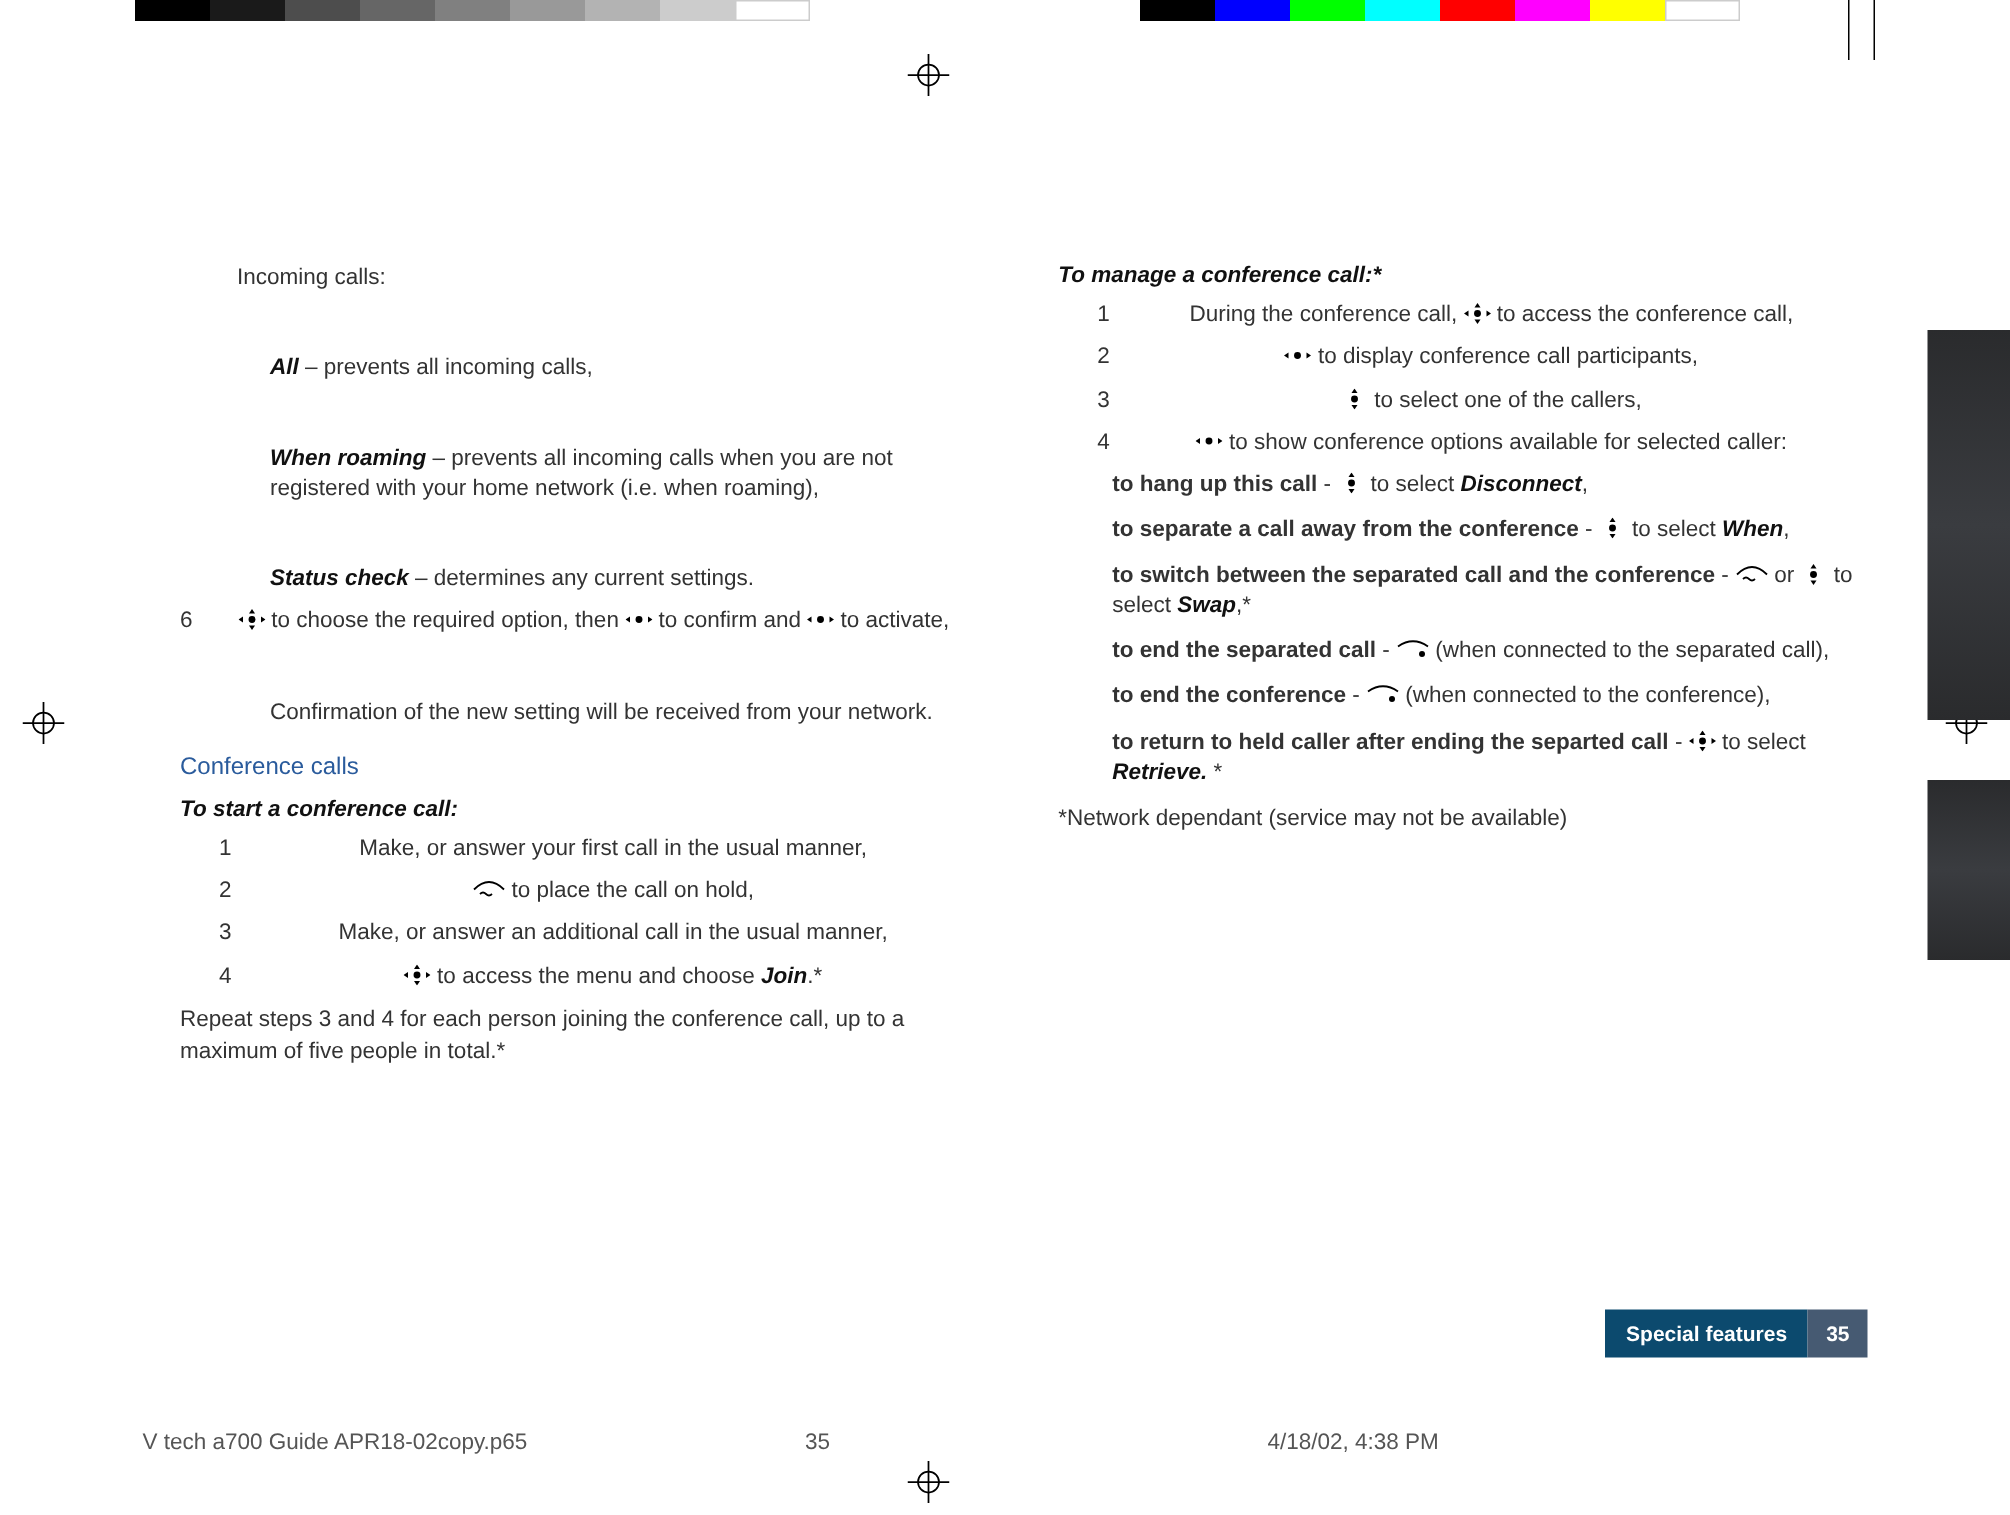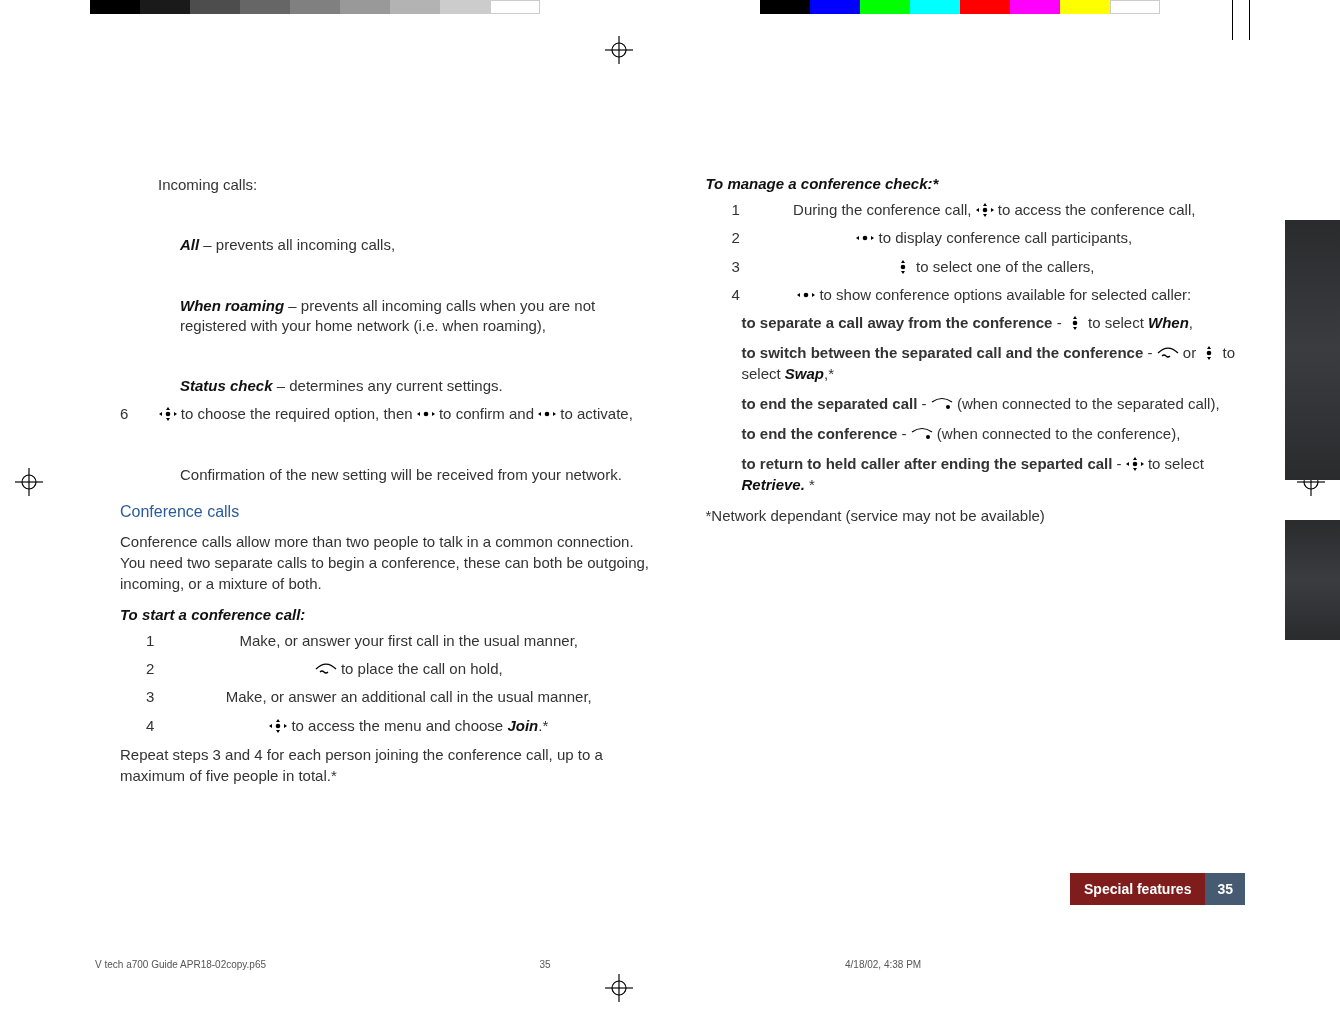--- a/index.html
+++ b/index.html
@@ -106,40 +106,40 @@
 .callkey svg { width: 22px; height: 14px; display: block; }
 
 .footer-dark {
   position: absolute;
   right: 95px;
   bottom: 105px;
   display: flex;
   align-items: center;
 }
 .footer-label {
-  background: #7f1d1d;
+  background: #0c4a6e;
   color: #fff;
   font-weight: bold;
   padding: 8px 14px;
   font-size: 14px;
 }
 .footer-num {
   background: #465a72;
   color: #fff;
   font-weight: bold;
   padding: 8px 12px;
   font-size: 14px;
 }
 
 .press-meta {
   position: absolute;
   bottom: 40px;
   left: 95px;
   right: 95px;
-  font-size: 10px;
+  font-size: 15px;
   color: #555;
   display: flex;
 }
 .press-meta .a { flex: 1; }
 .press-meta .b { width: 100px; text-align: center; }
 .press-meta .c { flex: 1; text-align: left; padding-left: 250px; }
 
 .opt { margin-left: 36px; margin-bottom: 10px; line-height: 1.35; }
 .lead-bold { font-weight: bold; }
 </style>
@@ -246,21 +246,20 @@
               </svg></span>
           <span> to activate,</span>
         </span>
       </li>
     </ul>
 
     <div class="sub">Confirmation of the new setting will be received from your network.</div>
 
     <h2 class="blue-h">Conference calls</h2>
 
-    <p class="para">Conference calls allow more than two people to talk in a common connection. You need two separate calls to begin a conference, these can both be outgoing, incoming, or a mixture of both.</p>
 
     <p class="bi-head">To start a conference call:</p>
 
     <ul class="ol">
       <li>
         <span class="num">1</span>
         <span class="body">Make, or answer your first call in the usual manner,</span>
       </li>
       <li>
         <span class="num">2</span>
@@ -288,21 +287,21 @@
               </svg></span>
           <span> to access the menu and choose </span><span class="bi">Join</span><span>.*</span>
         </span>
       </li>
     </ul>
 
     <p class="para" style="margin-top:6px;">Repeat steps 3 and 4 for each person joining the conference call, up to a maximum of five people in total.*</p>
   </div>
 
   <div class="col col-right">
-    <p class="bi-head" style="margin-top:95px;">To manage a conference check:*</p>
+    <p class="bi-head" style="margin-top:95px;">To manage a conference call:*</p>
 
     <ul class="ol">
       <li>
         <span class="num">1</span>
         <span class="body">
           <span>During the conference call, </span>
           <span class="navkey"><svg viewBox="0 0 18 14">
                 <circle cx="9" cy="7" r="2.3" fill="#000"></circle>
                 <polygon points="9,0 11,3 7,3" fill="#000"></polygon>
                 <polygon points="9,14 11,11 7,11" fill="#000"></polygon>
@@ -340,20 +339,27 @@
           <span class="navkey"><svg viewBox="0 0 18 14">
                 <circle cx="9" cy="7" r="2.3" fill="#000"></circle>
                 <polygon points="0,7 3,5 3,9" fill="#000"></polygon>
                 <polygon points="18,7 15,5 15,9" fill="#000"></polygon>
               </svg></span>
           <span>  to show conference options available for selected caller:</span>
         </span>
       </li>
     </ul>
 
+    <div class="opt">
+      <span class="lead-bold">to hang up this call</span><span> - </span><span class="navkey"><svg viewBox="0 0 18 14">
+            <circle cx="9" cy="7" r="2.3" fill="#000"></circle>
+            <polygon points="9,0 11,3 7,3" fill="#000"></polygon>
+            <polygon points="9,14 11,11 7,11" fill="#000"></polygon>
+          </svg></span><span> to select </span><span class="bi"> Disconnect</span><span>,</span>
+    </div>
 
     <div class="opt">
       <span class="lead-bold">to separate a call away from the conference</span><span> - </span><span class="navkey"><svg viewBox="0 0 18 14">
             <circle cx="9" cy="7" r="2.3" fill="#000"></circle>
             <polygon points="9,0 11,3 7,3" fill="#000"></polygon>
             <polygon points="9,14 11,11 7,11" fill="#000"></polygon>
           </svg></span><span> to select </span><span class="bi">When</span><span>,</span>
     </div>
 
     <div class="opt">

